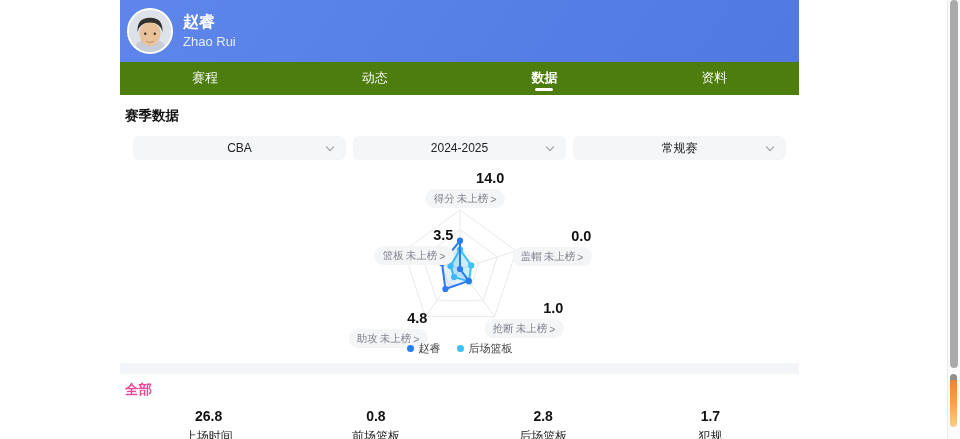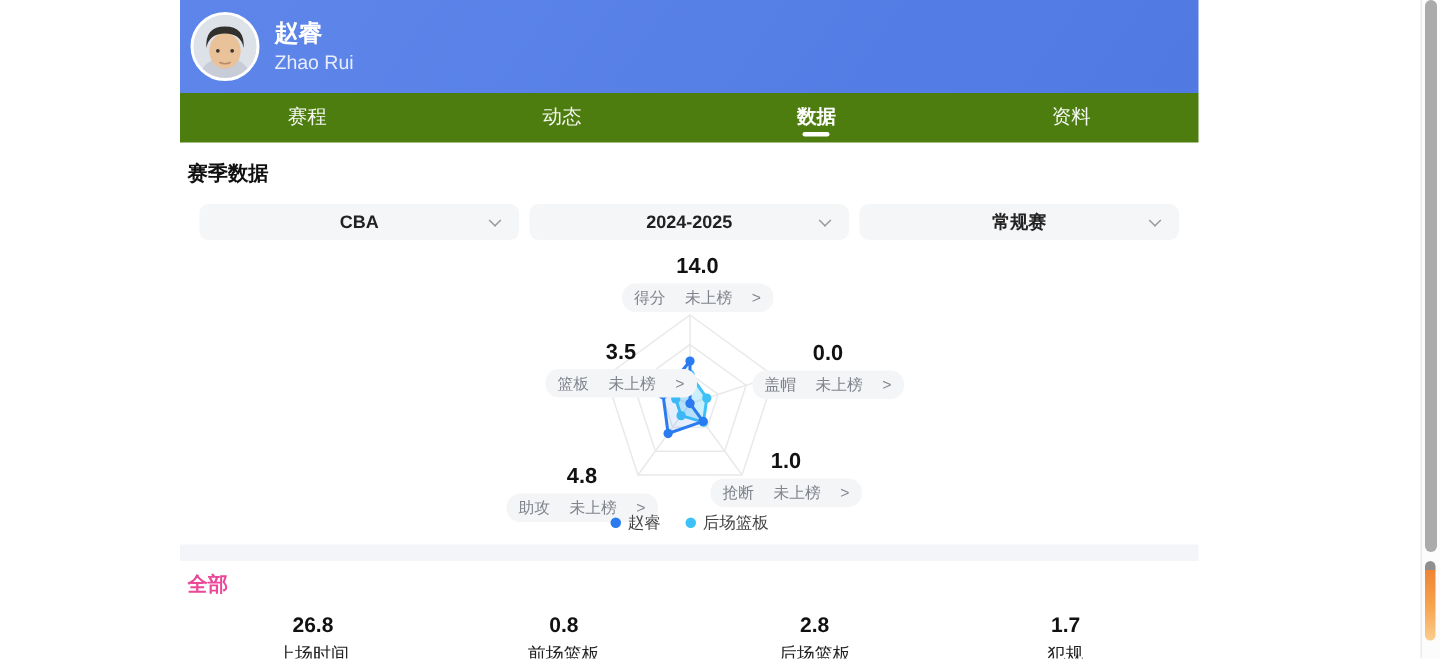--- a/index.html
+++ b/index.html
@@ -20,33 +20,33 @@
   
   .nav-bar { height:33px; background:#4d7c0f; display:flex; }
   .nav-tab { flex:1; position:relative; text-align:center; line-height:32px;
              color:rgba(255,255,255,.95); font-size:13px; cursor:pointer; }
   .nav-tab.active { font-weight:700; color:#fff; }
   .tab-underline { position:absolute; left:50%; transform:translateX(-50%); bottom:4px;
                    width:18px; height:3.5px; border-radius:2px; background:#fff; }
 
   
   .season-title { margin:12px 5px 0; font-size:13.5px; font-weight:600; color:#111; }
-  .filters { display:flex; gap:7px; margin-top:11px; padding:0 13px;font-weight:bold; }
+  .filters { display:flex; gap:7px; margin-top:11px; padding:0 13px; }
   .filter-select { flex:1; height:24px; line-height:24px; background:#f5f6f8; border-radius:6px;
                    position:relative; text-align:center; font-size:12px; color:#222; cursor:pointer; }
   .chevron { position:absolute; right:13px; top:8px; width:6px; height:6px;
              border-right:1.4px solid #999; border-bottom:1.4px solid #999;
              transform:rotate(45deg); }
 
   
   .chart-area { position:relative; height:203px; }
   #radar-svg { position:absolute; left:220px; top:37px; }
-  .axis-label { position:absolute; transform:translateX(-50%); text-align:center; white-space:nowrap; }
+  .axis-label { position:absolute; transform:translateX(-50%); text-align:right; white-space:nowrap; }
   .axis-value { font-size:14.5px; font-weight:700; color:#111; }
-  .axis-badge { display:inline-flex; align-items:center; gap:13px; margin-top:3px;
+  .axis-badge { display:inline-flex; align-items:center; gap:2px; margin-top:3px;
                 background:#f4f5f7; color:#80848e; border-radius:9px; padding:2.5px 8px;
                 font-size:10.5px; cursor:pointer; }
   .pos-top   { left:345px; top:10px; }
   .pos-left  { left:256px; top:67px;margin-left:38px; }
   .pos-right { left:432px; top:68px; }
   .pos-bleft { left:268px; top:150px; }
   .pos-bright{ left:404px; top:140px; }
   .legend { position:absolute; left:0; right:0; top:181px; display:flex;
             justify-content:center; gap:16px; }
   .legend-item { display:flex; align-items:center; gap:5px; font-size:11px; color:#444; cursor:pointer; }

